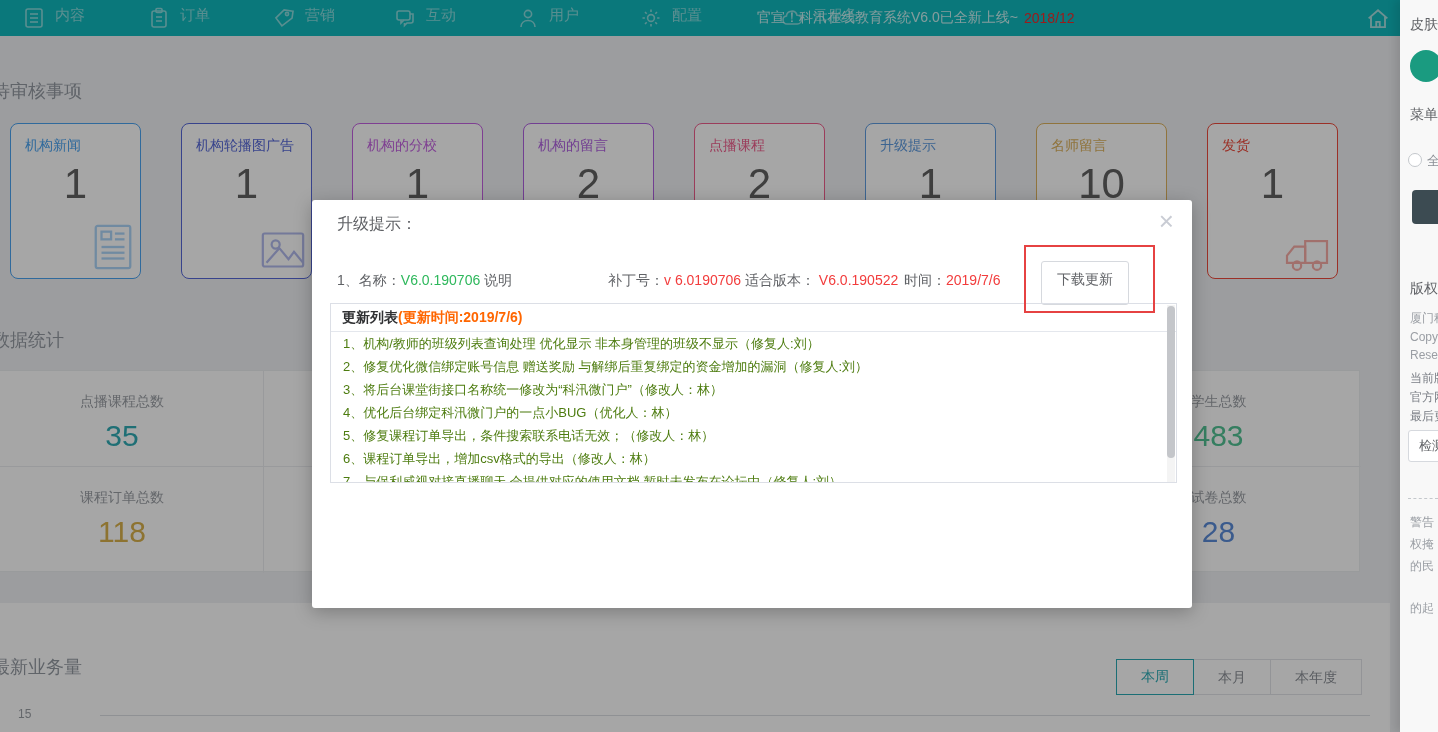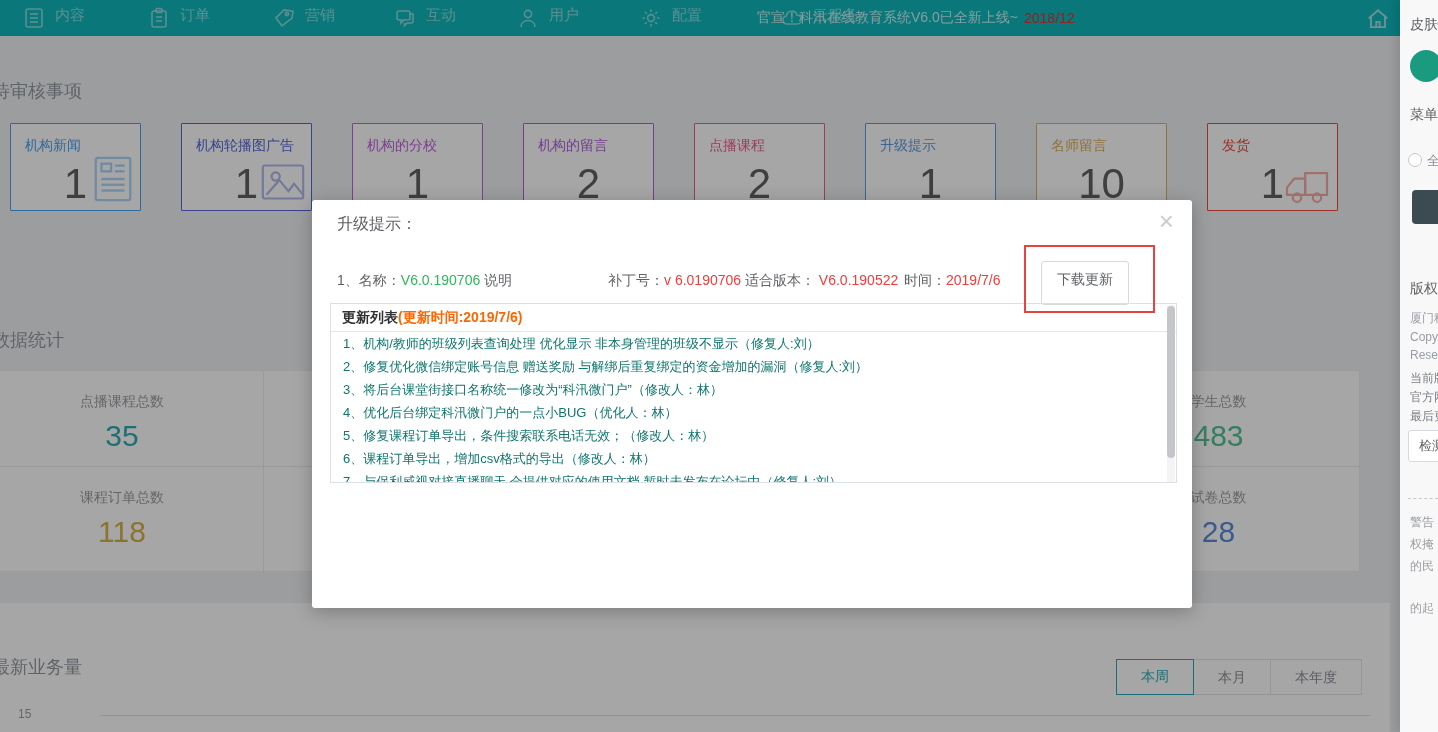--- a/index.html
+++ b/index.html
@@ -15,21 +15,21 @@
   .nav-item svg { display:block; }
   .announce { position:absolute; left:757px; top:0; height:36px; display:flex; align-items:center; font-size:14px; color:#c9f0f1; white-space:nowrap; }
   .announce .date { color:#ee2b2b; margin-left:6px; }
   .home-btn { position:absolute; left:1364px; top:5px; width:28px; height:28px; color:#a8dfe1; }
 
   
   .content { position:absolute; left:0; top:36px; width:1400px; height:696px; }
   .sec-title { position:absolute; left:-8px; font-size:18px; color:#949aa2; }
 
   
-  .card { position:absolute; top:87px; width:131px; height:88px; background:#fff; border:1px solid var(--accent,#999); border-radius:1px; overflow:hidden; cursor:pointer; }
+  .card { position:absolute; top:87px; width:131px; height:156px; background:#fff; border:1px solid var(--accent,#999); border-radius:8px; overflow:hidden; cursor:pointer; }
   .card .c-label { position:absolute; left:14px; top:13px; font-size:14px; color:var(--accent,#999); }
   .card .c-value { position:absolute; left:0; right:0; top:36px; text-align:center; font-size:42px; color:#616161; font-weight:400; }
   .card .c-icon { position:absolute; right:4px; bottom:2px; color:var(--accent,#999); opacity:.45; }
 
   
   .stats-panel { position:absolute; left:-20px; top:334px; width:1380px; height:202px; background:#fff; border:1px solid #eceef0; display:grid; grid-template-columns:283px 407px 405px 285px; grid-template-rows:96px 106px; }
   .stat-cell { border-right:1px solid #ebedf0; border-bottom:1px solid #ebedf0; text-align:center; padding-top:22px; }
   .stat-cell:nth-child(4n){ border-right:none; }
   .stat-cell:nth-child(n+5){ border-bottom:none; }
   .stat-label { font-size:14px; color:#9a9ea4; }
@@ -53,21 +53,21 @@
   .modal-close { position:absolute; right:18px; top:8px; font-size:26px; color:#c9ccd4; cursor:pointer; line-height:1; font-weight:300; }
   .info-row { position:absolute; top:72px; font-size:14px; white-space:nowrap; color:#606266; }
   .g-name { left:25px; }  .g-patch { left:296px; } .g-time { left:592px; }
   .val-green { color:#2eb85c; } .val-red { color:#f23c3c; }
   .dl-btn { position:absolute; left:729px; top:61px; width:88px; height:44px; background:#fff; border:1px solid #d6d9de; border-radius:3px; font-size:14px; color:#606266; text-align:center; line-height:34px; cursor:pointer; }
   .annot-rect { position:absolute; left:712px; top:45px; width:131px; height:68px; border:2px solid #e64242; z-index:70; pointer-events:none; }
   .update-box { position:absolute; left:18px; top:103px; width:847px; height:180px; border:1px solid #dcdfe6; overflow:hidden; }
   .ub-header { padding:5px 0 4px 11px; font-size:14px; font-weight:bold; color:#303133; border-bottom:1px solid #e4e7ed; white-space:nowrap; }
   .ub-header .orange { color:#ff6600; }
   .ub-items { padding-left:12px; }
-  .ub-item { font-size:13px; color:#0f766e; line-height:23px; white-space:nowrap; overflow:hidden; }
+  .ub-item { font-size:13px; color:#4d7c0f; line-height:23px; white-space:nowrap; overflow:hidden; }
   .ub-scrollbar { position:absolute; right:1px; top:1px; width:8px; height:178px; background:#f4f4f4; }
   .ub-thumb { position:absolute; right:0; top:1px; width:8px; height:152px; background:#c4c6ca; border-radius:4px; cursor:pointer; }
 
   
   .sidebar { position:absolute; left:1400px; top:0; width:58px; height:732px; background:#f8f8f8; z-index:80; box-shadow:-5px 0 8px rgba(0,0,0,.10); overflow:hidden; }
   .sb-label { position:absolute; left:10px; font-size:14px; color:#606266; white-space:nowrap; }
   .sb-small { position:absolute; left:10px; font-size:12px; color:#9a9ea4; white-space:nowrap; }
   .sb-swatch { position:absolute; left:10px; top:50px; width:32px; height:32px; border-radius:50%; cursor:pointer; }
   .sb-radio { position:absolute; left:8px; top:153px; width:14px; height:14px; border:1px solid #c4c8cc; border-radius:50%; background:#fff; cursor:pointer; }
   .sb-radio-label { position:absolute; left:27px; top:152px; font-size:13px; color:#8a8e95; }

